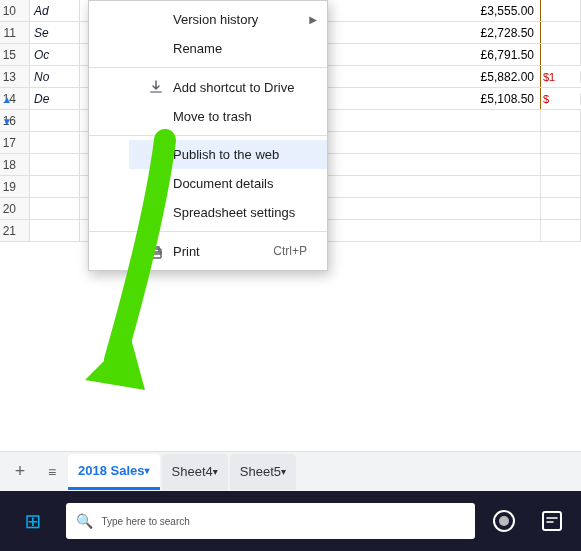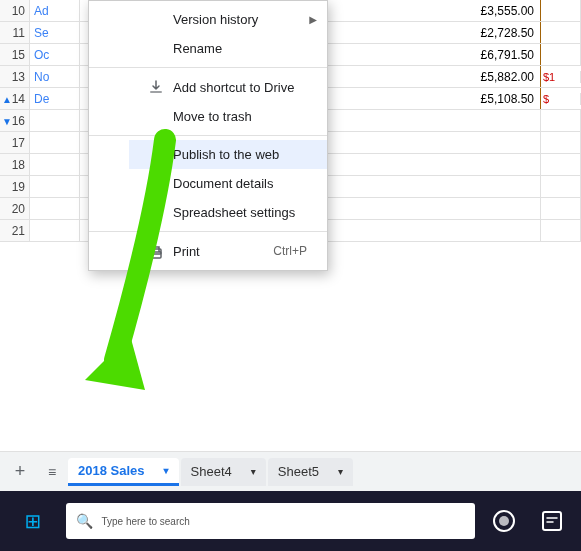--- a/index.html
+++ b/index.html
@@ -34,42 +34,43 @@
       display: flex;
       height: 22px;
       border-bottom: 1px solid #e0e0e0;
       align-items: center;
     }
 
     .row-num {
       width: 30px;
       min-width: 30px;
       text-align: right;
-      padding-right: 4px;
+      padding-right: 13px;
       font-size: 12px;
       color: #444;
       border-right: 1px solid #e0e0e0;
       background: #f8f8f8;
       height: 100%;
       display: flex;
       align-items: center;
       justify-content: flex-end;
     }
 
     .col-a {
       width: 50px;
       min-width: 50px;
       border-right: 1px solid #e0e0e0;
       padding-left: 4px;
       font-size: 12px;
-      color: #3b82f6;
+      color: #0f172a;
       height: 100%;
       display: flex;
       align-items: center;
       overflow: hidden;
+      font-style: italic;
     }
 
     .col-money {
       width: 90px;
       text-align: right;
       padding-right: 6px;
       font-size: 12px;
       border-right: 1px solid #a16207;
       height: 100%;
       display: flex;
@@ -183,30 +184,30 @@
       height: 32px;
       display: flex;
       align-items: center;
       justify-content: center;
       font-size: 14px;
       color: #5f6368;
       cursor: pointer;
     }
 
     .tab-item {
-      height: 28px;
+      height: 36px;
       padding: 0 10px;
       display: flex;
       align-items: center;
       font-size: 13px;
       cursor: pointer;
       position: relative;
       margin-right: 2px;
       border-radius: 4px 4px 0 0;
-      gap: 19px;
+      gap: 0;
     }
 
     .tab-item.active {
       background: #fff;
       color: #1a73e8;
       font-weight: 600;
       border-bottom: 3px solid #1a73e8;
     }
 
     .tab-item.inactive {

